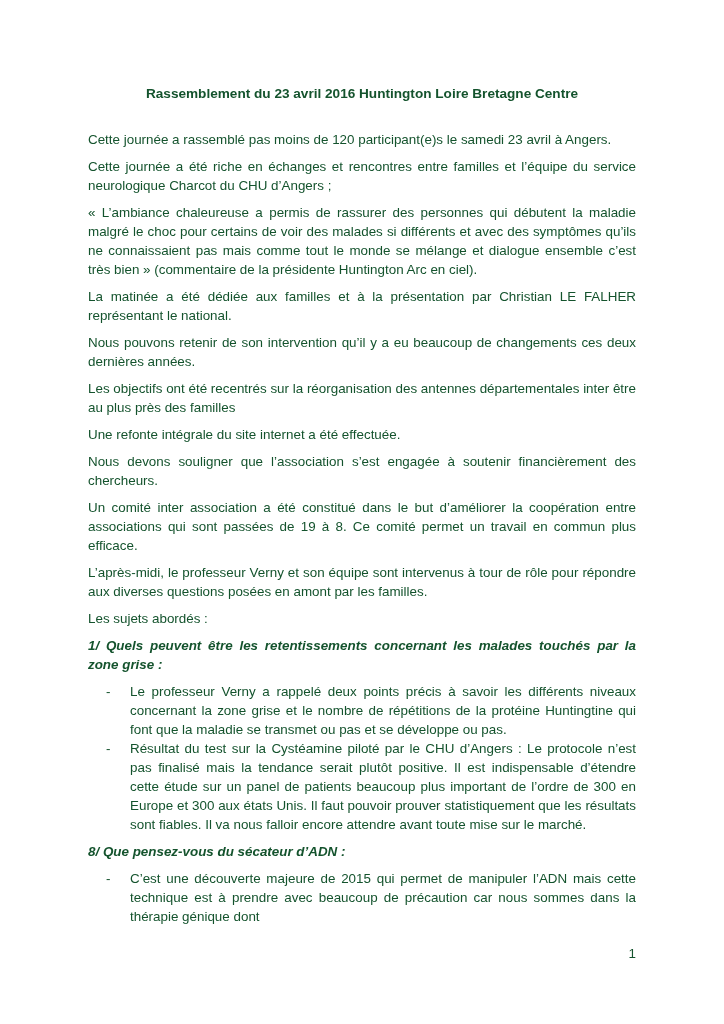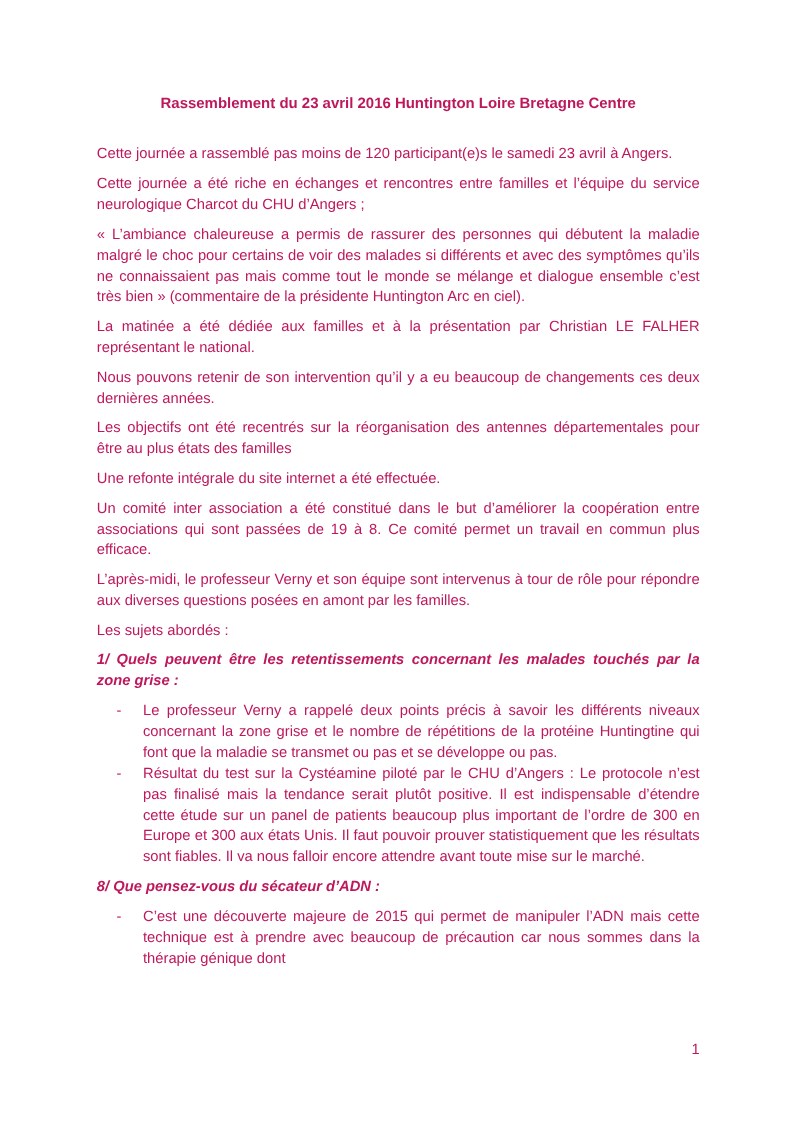--- a/index.html
+++ b/index.html
@@ -6,21 +6,21 @@
     margin: 0;
     padding: 0;
     background: #ffffff;
   }
   .page {
     position: relative;
     width: 724px;
     height: 1024px;
     background: #ffffff;
     font-family: "Liberation Sans", sans-serif;
-    color: #be185d;
+    color: #14532d;
     overflow: hidden;
     box-sizing: border-box;
   }
   .content {
     position: absolute;
     top: 84px;
     left: 88px;
     right: 88px;
   }
   .doc-title {
@@ -78,22 +78,23 @@
 <div class="page">
   <div class="content">
 
     <h1 class="doc-title">Rassemblement du 23 avril 2016 Huntington Loire Bretagne Centre</h1>
 
     <p class="para">Cette journée a rassemblé pas moins de 120 participant(e)s le samedi 23 avril à Angers.</p>
     <p class="para">Cette journée a été riche en échanges et rencontres entre familles et l’équipe du service neurologique Charcot du CHU d’Angers ;</p>
     <p class="para">« L’ambiance chaleureuse a permis de rassurer des personnes qui débutent la maladie malgré le choc pour certains de voir des malades si différents et avec des symptômes qu’ils ne connaissaient pas mais comme tout le monde se mélange et dialogue ensemble c’est très bien » (commentaire de la présidente Huntington Arc en ciel).</p>
     <p class="para">La matinée a été dédiée aux familles et à la présentation par Christian LE FALHER représentant le national.</p>
     <p class="para">Nous pouvons retenir de son intervention qu’il y a eu beaucoup de changements ces deux dernières années.</p>
-    <p class="para">Les objectifs ont été recentrés sur la réorganisation des antennes départementales pour être au plus états des familles</p>
+    <p class="para">Les objectifs ont été recentrés sur la réorganisation des antennes départementales inter être au plus près des familles</p>
     <p class="para">Une refonte intégrale du site internet a été effectuée.</p>
+    <p class="para">Nous devons souligner que l’association s’est engagée à soutenir financièrement des chercheurs.</p>
     <p class="para">Un comité inter association a été constitué dans le but d’améliorer la coopération entre associations qui sont passées de 19 à 8. Ce comité permet un travail en commun plus efficace.</p>
     <p class="para">L’après-midi, le professeur Verny et son équipe sont intervenus à tour de rôle pour répondre aux diverses questions posées en amont par les familles.</p>
     <p class="para">Les sujets abordés :</p>
 
     <p class="section-heading">1/ Quels peuvent être les retentissements concernant les malades touchés par la zone grise :</p>
 
     <div class="bullet-list">
       <div class="bullet">
         <span class="dash">-</span>
         <span class="btext">Le professeur Verny a rappelé deux points précis à savoir les différents niveaux concernant la zone grise et le nombre de répétitions de la protéine Huntingtine qui font que la maladie se transmet ou pas et se développe ou pas.</span>

